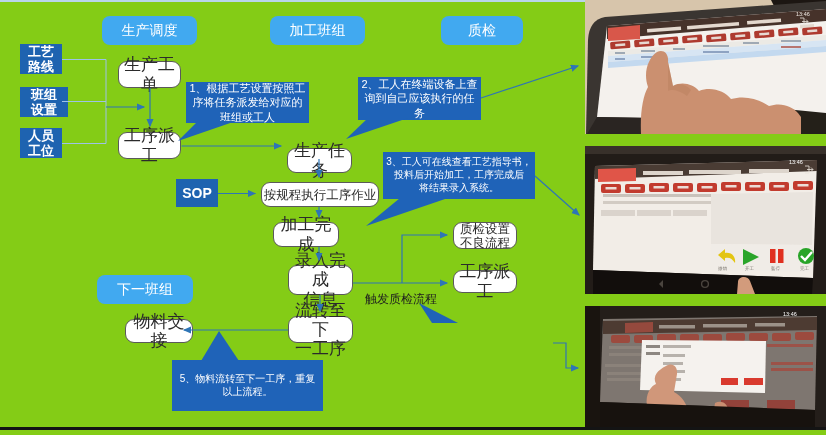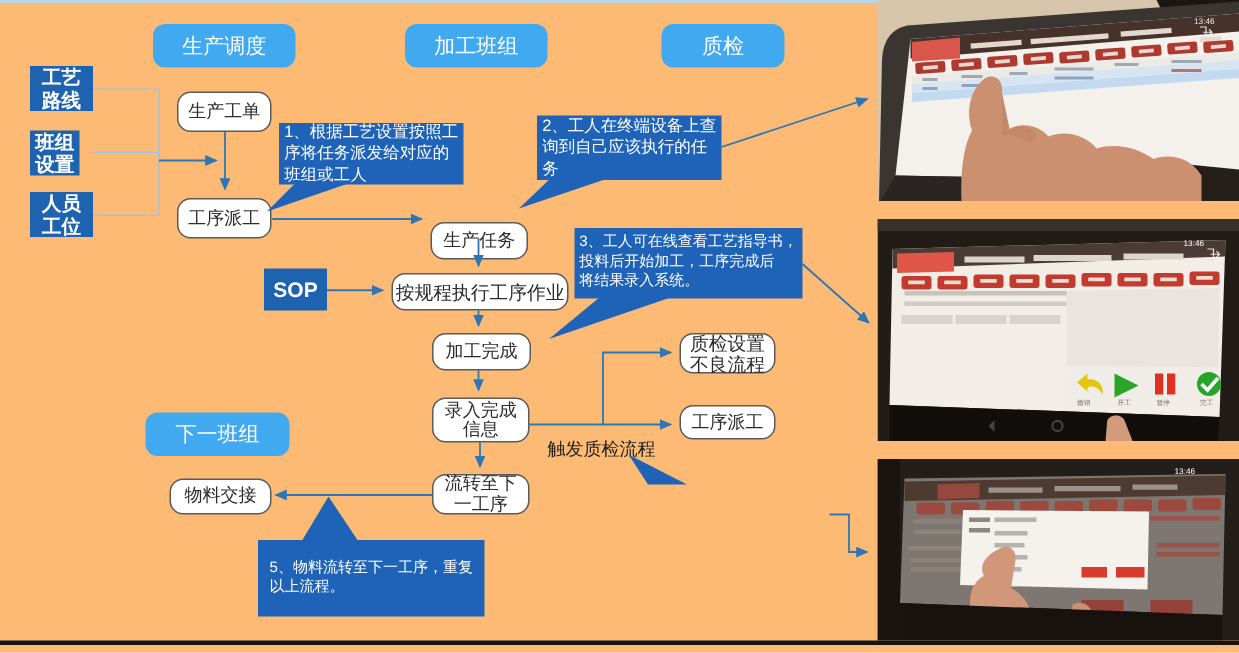--- a/index.html
+++ b/index.html
@@ -1,44 +1,44 @@
 <!DOCTYPE html>
 <html><head>
 <meta charset="utf-8">
 <style>
 html,body{margin:0;padding:0}
-#c{position:relative;width:826px;height:435px;background:#fdba74;overflow:hidden;font-family:"Liberation Sans",sans-serif}
+#c{position:relative;width:826px;height:435px;background:#84cc16;overflow:hidden;font-family:"Liberation Sans",sans-serif}
 .lbl{position:absolute;background:#41a9f0;border-radius:8px;color:#fff;display:flex;align-items:center;justify-content:center;font-size:14px}
 .dk{position:absolute;background:#1e63b0;color:#fff;font-weight:bold;display:flex;align-items:center;justify-content:center;text-align:center;font-size:13px;line-height:1.18}
-.fb{position:absolute;background:#fff;border:1.3px solid #5a5a5a;border-radius:9px;color:#2b2b2b;display:flex;align-items:center;justify-content:center;text-align:center;font-size:12px;line-height:1.12;box-sizing:border-box}
-.co{position:absolute;background:#1f63b8;color:#fff;font-size:11px;display:flex;align-items:center;justify-content:center;line-height:1.28}
+.fb{position:absolute;background:#fff;border:1.3px solid #5a5a5a;border-radius:9px;color:#2b2b2b;display:flex;align-items:center;justify-content:center;text-align:center;font-size:17px;line-height:1.12;box-sizing:border-box}
+.co{position:absolute;background:#1f63b8;color:#fff;font-size:11px;text-align:center;display:flex;align-items:center;justify-content:center;line-height:1.28}
 </style>
 </head>
 <body>
 <div id="c">
 <div style="position:absolute;left:0;top:0;width:586px;height:2px;background:#b9d5ec"></div>
 
 <div class="lbl" style="left:102px;top:16px;width:95px;height:29px">生产调度</div>
 <div class="lbl" style="left:270px;top:16px;width:95px;height:29px">加工班组</div>
 <div class="lbl" style="left:441px;top:16px;width:82px;height:29px">质检</div>
 <div class="lbl" style="left:97px;top:275px;width:96px;height:29px">下一班组</div>
 
 <div class="dk" style="left:20px;top:44px;width:42px;height:30px">工艺<br>路线</div>
-<div class="dk" style="left:20px;top:87px;width:33px;height:30px">班组<br>设置</div>
+<div class="dk" style="left:20px;top:87px;width:48px;height:30px">班组<br>设置</div>
 <div class="dk" style="left:20px;top:128px;width:42px;height:30px">人员<br>工位</div>
 <div class="dk" style="left:176px;top:179px;width:42px;height:28px;font-size:14px">SOP</div>
 
 <div class="fb" style="left:118px;top:61px;width:63px;height:27px">生产工单</div>
 <div class="fb" style="left:118px;top:132px;width:63px;height:27px">工序派工</div>
 <div class="fb" style="left:287px;top:148px;width:65px;height:25px">生产任务</div>
 <div class="fb" style="left:261px;top:182px;width:118px;height:25px;font-size:12.5px;white-space:nowrap">按规程执行工序作业</div>
-<div class="fb" style="left:288px;top:222px;width:66px;height:25px">加工完成</div>
+<div class="fb" style="left:273px;top:222px;width:66px;height:25px">加工完成</div>
 <div class="fb" style="left:288px;top:265px;width:65px;height:30px">录入完成<br>信息</div>
 <div class="fb" style="left:288px;top:316px;width:65px;height:27px">流转至下<br>一工序</div>
-<div class="fb" style="left:113px;top:319px;width:68px;height:24px">物料交接</div>
+<div class="fb" style="left:125px;top:319px;width:68px;height:24px">物料交接</div>
 <div class="fb" style="left:453px;top:222px;width:64px;height:27px;font-size:12.5px">质检设置<br>不良流程</div>
 <div class="fb" style="left:453px;top:270px;width:64px;height:23px">工序派工</div>
 
 <div class="co" style="left:186px;top:82px;width:123px;height:41px">1、根据工艺设置按照工<br>序将任务派发给对应的<br>班组或工人</div>
 <div class="co" style="left:358px;top:77px;width:123px;height:43px">2、工人在终端设备上查<br>询到自己应该执行的任<br>务</div>
 <div class="co" style="left:383px;top:152px;width:152px;height:47px;font-size:10px">3、工人可在线查看工艺指导书，<br>投料后开始加工，工序完成后<br>将结果录入系统。</div>
 <div class="co" style="left:172px;top:360px;width:151px;height:51px;font-size:10px">5、物料流转至下一工序，重复<br>以上流程。</div>
 
 <div style="position:absolute;left:365px;top:291px;font-size:12px;color:#1f1f1f">触发质检流程</div>
 

